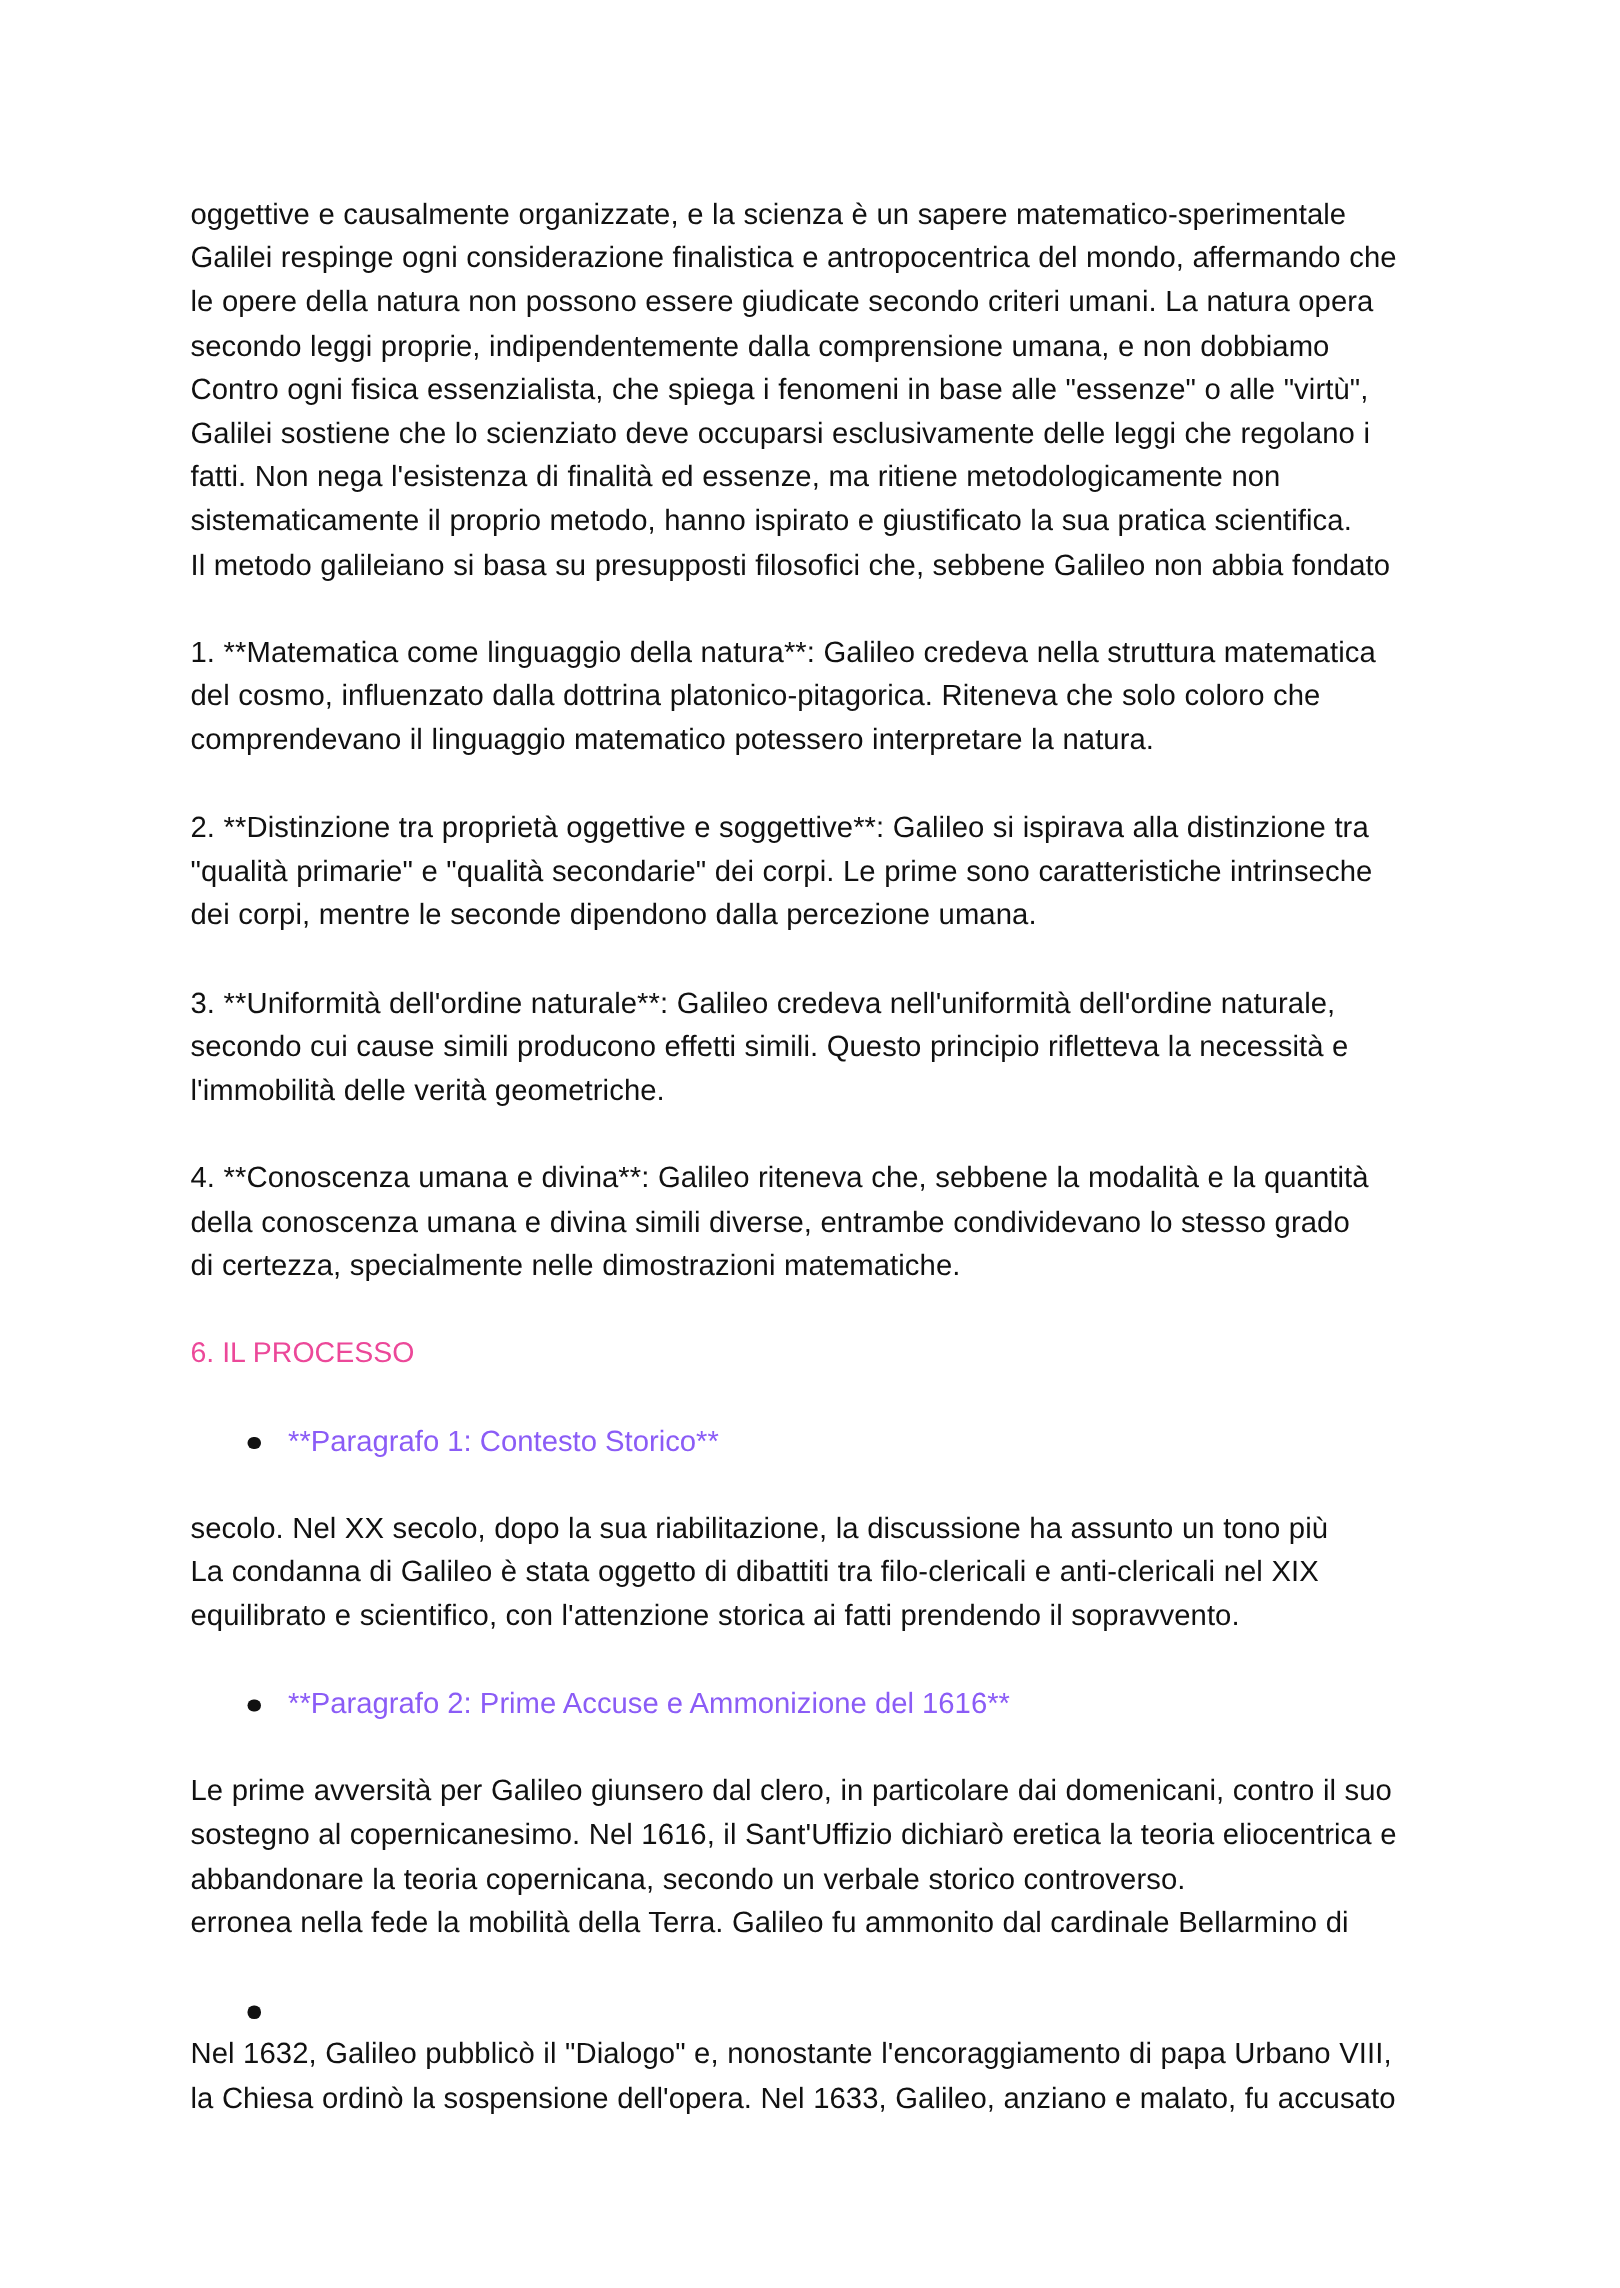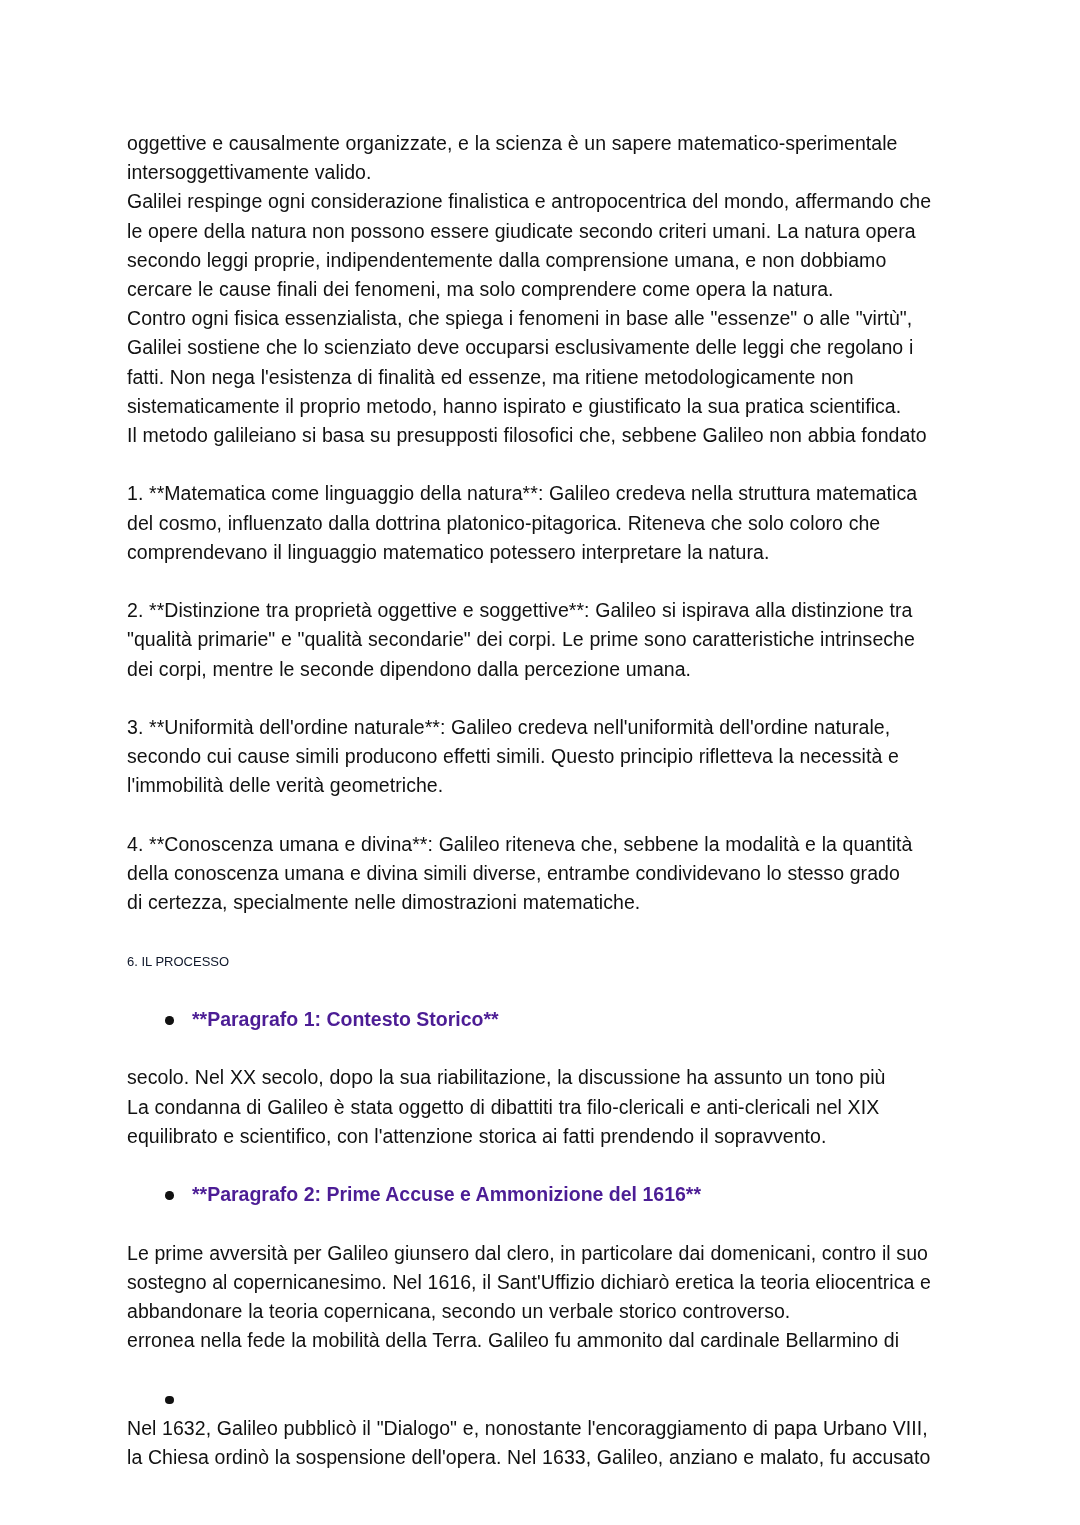--- a/index.html
+++ b/index.html
@@ -45,53 +45,51 @@
     list-style: none;
     margin: 0;
     padding: 0;
   }
   li.bullet-item {
     position: relative;
     margin: 0;
     padding-left: 65px;
     font-size: 19.5px;
     line-height: 29.2px;
-    font-weight: bold;
-    color: #4c1d95;
+    font-weight: normal;
+    color: #8b5cf6;
   }
   li.bullet-item .bullet-dot {
     position: absolute;
     left: 38px;
     top: 11px;
     width: 8.5px;
     height: 8.5px;
     border-radius: 50%;
     background: #111111;
   }
   .heading-plain {
     margin: 0;
-    font-size: 13px;
+    font-size: 19px;
     line-height: 29.2px;
     font-weight: normal;
-    color: #0f172a;
+    color: #ec4899;
   }
 </style>
 </head>
 <body>
 
 <div class="page">
   <div class="doc-body">
 
     <div class="block-tight">
       <p class="para">oggettive e causalmente organizzate, e la scienza è un sapere matematico-sperimentale</p>
-      <p class="para">intersoggettivamente valido.</p>
       <p class="para">Galilei respinge ogni considerazione finalistica e antropocentrica del mondo, affermando che</p>
       <p class="para">le opere della natura non possono essere giudicate secondo criteri umani. La natura opera</p>
       <p class="para">secondo leggi proprie, indipendentemente dalla comprensione umana, e non dobbiamo</p>
-      <p class="para">cercare le cause finali dei fenomeni, ma solo comprendere come opera la natura.</p>
       <p class="para">Contro ogni fisica essenzialista, che spiega i fenomeni in base alle "essenze" o alle "virtù",</p>
       <p class="para">Galilei sostiene che lo scienziato deve occuparsi esclusivamente delle leggi che regolano i</p>
       <p class="para">fatti. Non nega l'esistenza di finalità ed essenze, ma ritiene metodologicamente non</p>
       <p class="para">sistematicamente il proprio metodo, hanno ispirato e giustificato la sua pratica scientifica.</p>
       <p class="para">Il metodo galileiano si basa su presupposti filosofici che, sebbene Galileo non abbia fondato</p>
     </div>
 
     <div class="spacer-line"></div>
 
     <div class="block-tight">

